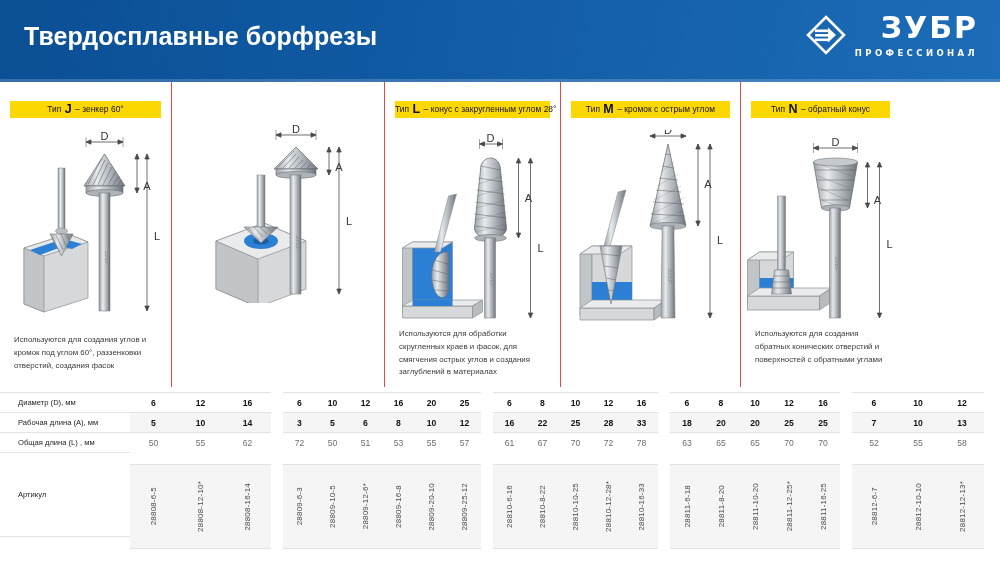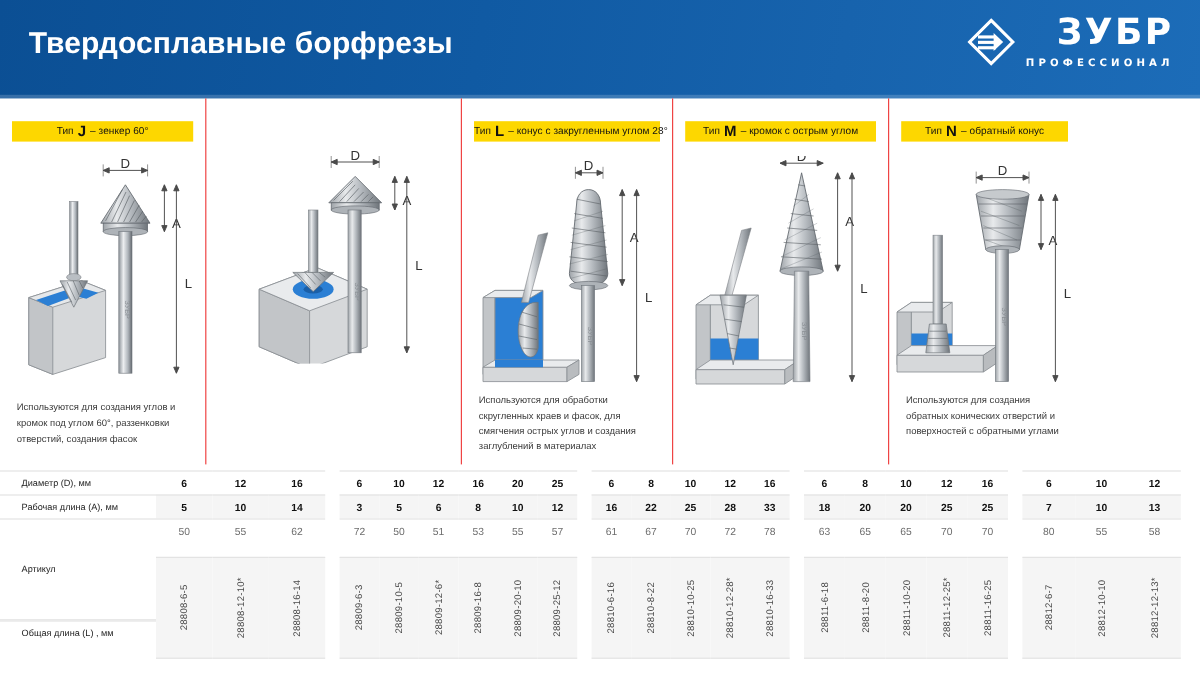--- a/index.html
+++ b/index.html
@@ -483,22 +483,22 @@
 
       <div class="desc">Используются для создания обратных конических отверстий и поверхностей с обратными углами</div>
     </div>
   </div>
 
   <div class="table-area">
 
     <div class="labels">
       <div class="lbl-row lbl-h">Диаметр (D), мм</div>
       <div class="lbl-row lbl-h">Рабочая длина (A), мм</div>
+      <div class="lbl-row lbl-h">Общая длина (L) , мм</div>
       <div class="lbl-row lbl-art">Артикул</div>
-      <div class="lbl-row lbl-h">Общая длина (L) , мм</div>
     </div>
 
     <div class="grp">
       <div class="gcell" style="width:47px">
         <div class="grow h">6</div>
         <div class="grow h shade">5</div>
         <div class="grow l3">50</div>
         <div class="grow art shade">
             <span class="vert">28808-6-5</span>
           </div>
@@ -659,21 +659,21 @@
             <span class="vert">28811-16-25</span>
           </div>
       </div>
     </div>
     <div class="gap"></div>
 
     <div class="grp">
       <div class="gcell" style="width:44px">
         <div class="grow h">6</div>
         <div class="grow h shade">7</div>
-        <div class="grow l3">80</div>
+        <div class="grow l3">52</div>
         <div class="grow art shade">
             <span class="vert">28812-6-7</span>
           </div>
       </div>
       <div class="gcell" style="width:44px">
         <div class="grow h">10</div>
         <div class="grow h shade">10</div>
         <div class="grow l3">55</div>
         <div class="grow art shade">
             <span class="vert">28812-10-10</span>

